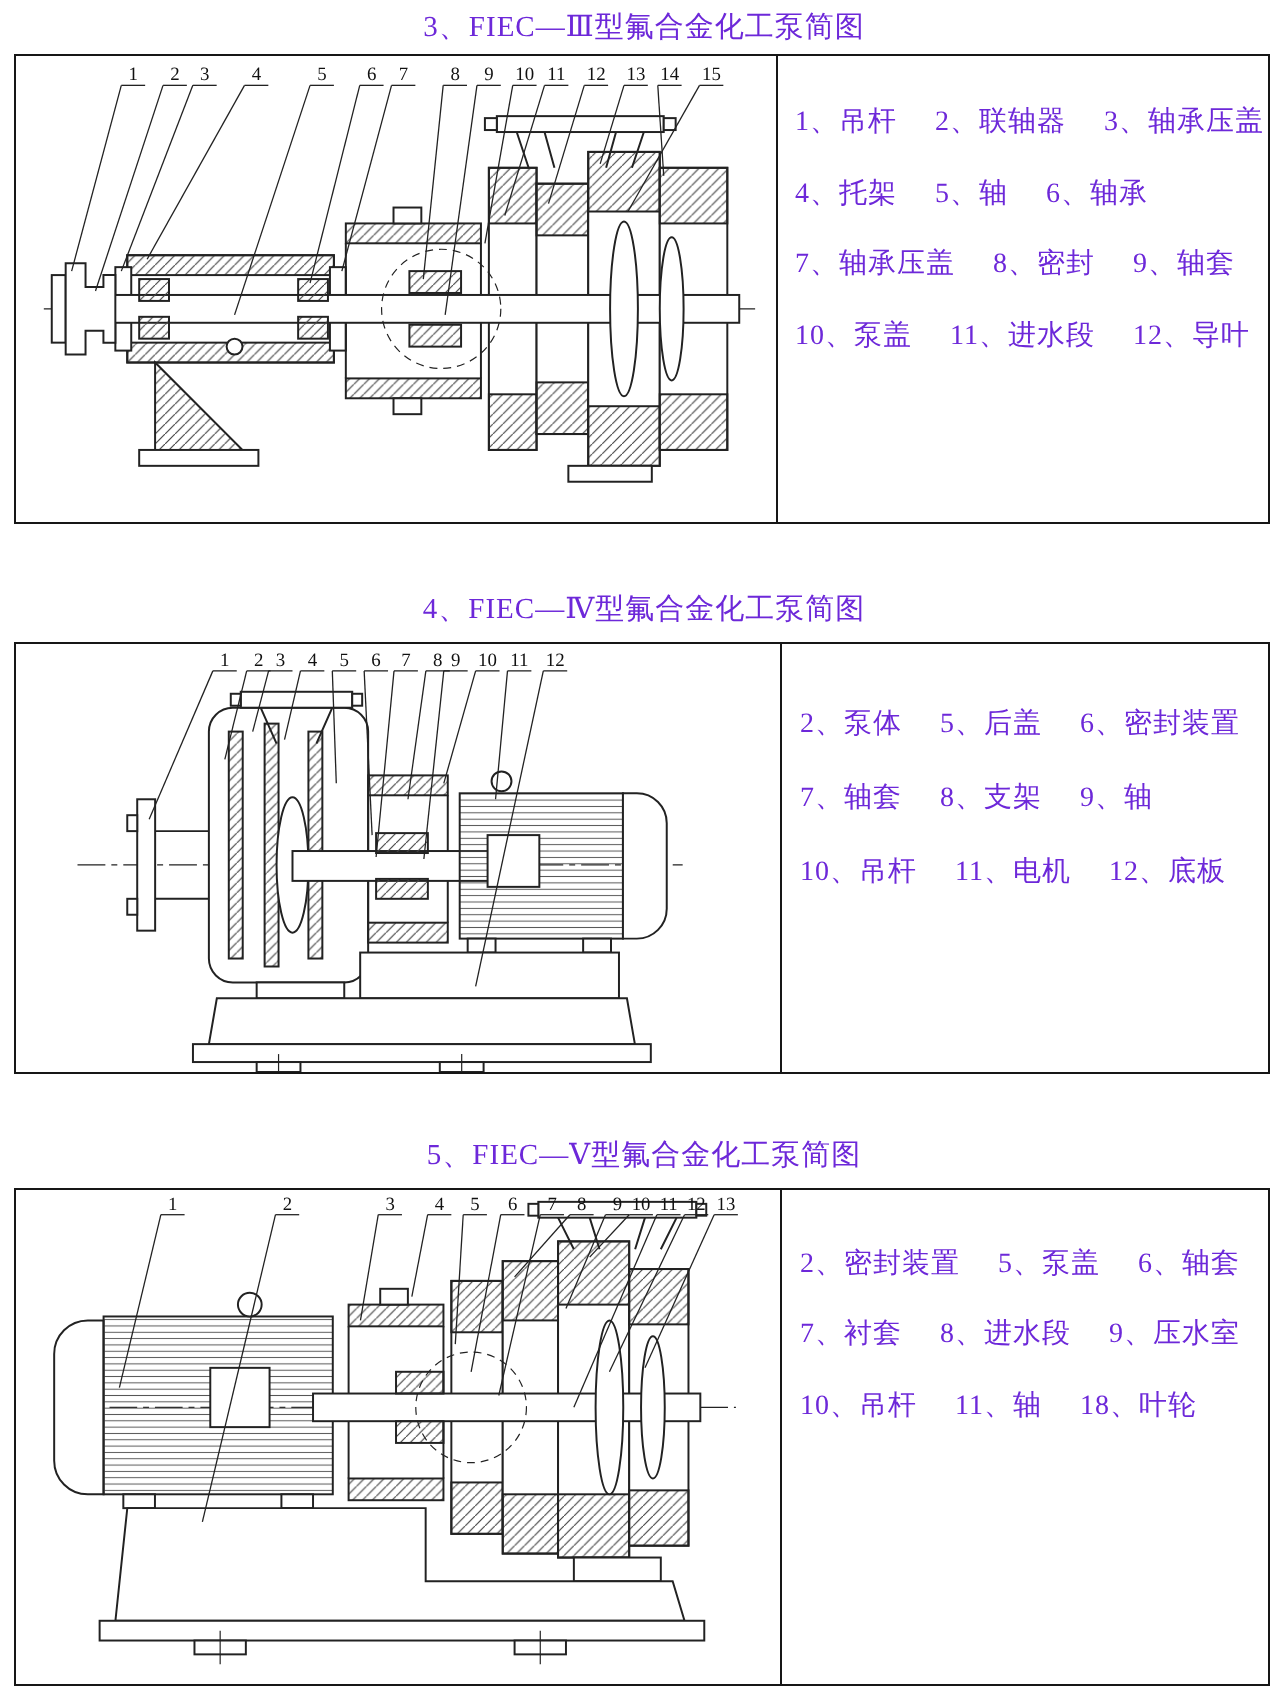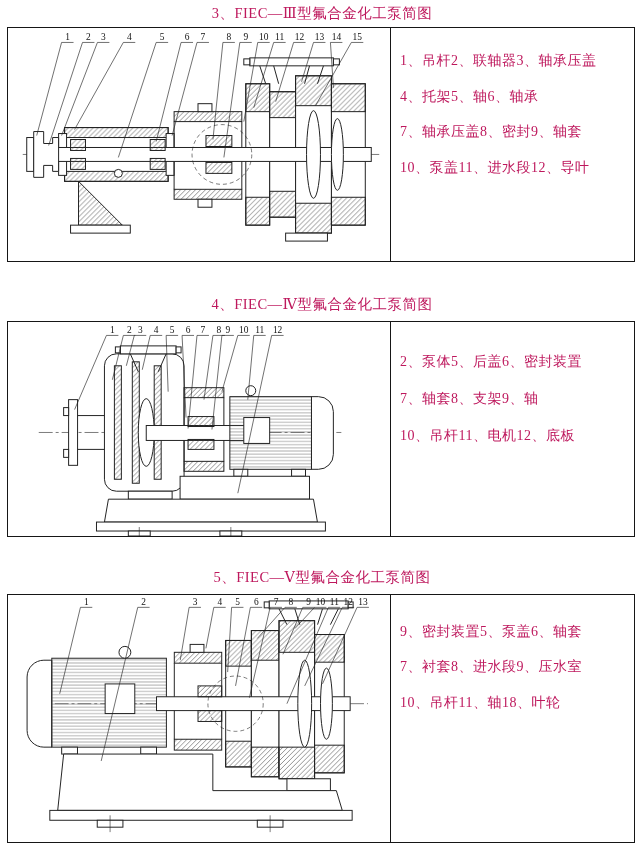--- a/index.html
+++ b/index.html
@@ -1,26 +1,26 @@
 <!DOCTYPE html>
 <html><head>
 <meta charset="utf-8">
 <style>
   html,body{margin:0;padding:0;background:#fff;}
   .page{position:relative;width:644px;height:846px;background:#ffffff;overflow:hidden;
-        font-family:"Liberation Serif","DejaVu Serif",serif;color:#be185d;}
+        font-family:"Liberation Serif","DejaVu Serif",serif;color:#6d28d9;}
   .sec-title{position:absolute;left:0;width:100%;text-align:center;
              font-size:14.5px;letter-spacing:.5px;white-space:pre;}
   .sec-box{position:absolute;left:7px;width:628px;border:1.5px solid #161616;
            display:flex;background:#fff;box-sizing:border-box;}
   .diagram-cell{width:382px;position:relative;}
   .diagram-cell svg{display:block;width:100%;height:100%;}
   .parts-cell{flex:1;border-left:1.2px solid #161616;box-sizing:border-box;
               padding-left:9px;padding-right:2px;display:flex;flex-direction:column;}
-  .parts-line{display:flex;white-space:nowrap;font-size:14px;
+  .parts-line{display:flex;column-gap:19px;white-space:nowrap;font-size:14px;
               letter-spacing:.5px;align-items:center;}
   .s1 .parts-cell{padding-top:15px}.s1 .parts-line{height:35.8px}
   .s2 .parts-cell{padding-top:22px}.s2 .parts-line{height:36.8px}
   .s3 .parts-cell{padding-top:19px}.s3 .parts-line{height:35.5px}
   .callouts text{font-size:9.5px;font-family:"Liberation Serif","DejaVu Serif",serif;
                  fill:#111;text-anchor:middle;stroke:none;}
   .callouts line{stroke:#222;stroke-width:.65;}
   .draw{stroke:#222;stroke-width:1;fill:none;}
 </style>
 </head>
@@ -407,21 +407,21 @@
             <line x1="336" y1="12.5" x2="348" y2="12.5"></line>
             <line x1="336" y1="12.5" x2="298" y2="92"></line>
             <text x="357" y="10">13</text>
             <line x1="351" y1="12.5" x2="363" y2="12.5"></line>
             <line x1="351" y1="12.5" x2="316" y2="90"></line>
           </g>
       </svg>
     </div>
     <div class="parts-cell">
       <div class="parts-line">
-          <span class="part-item">9、密封装置</span>
+          <span class="part-item">2、密封装置</span>
           <span class="part-item">5、泵盖</span>
           <span class="part-item">6、轴套</span>
         </div>
       <div class="parts-line">
           <span class="part-item">7、衬套</span>
           <span class="part-item">8、进水段</span>
           <span class="part-item">9、压水室</span>
         </div>
       <div class="parts-line">
           <span class="part-item">10、吊杆</span>

